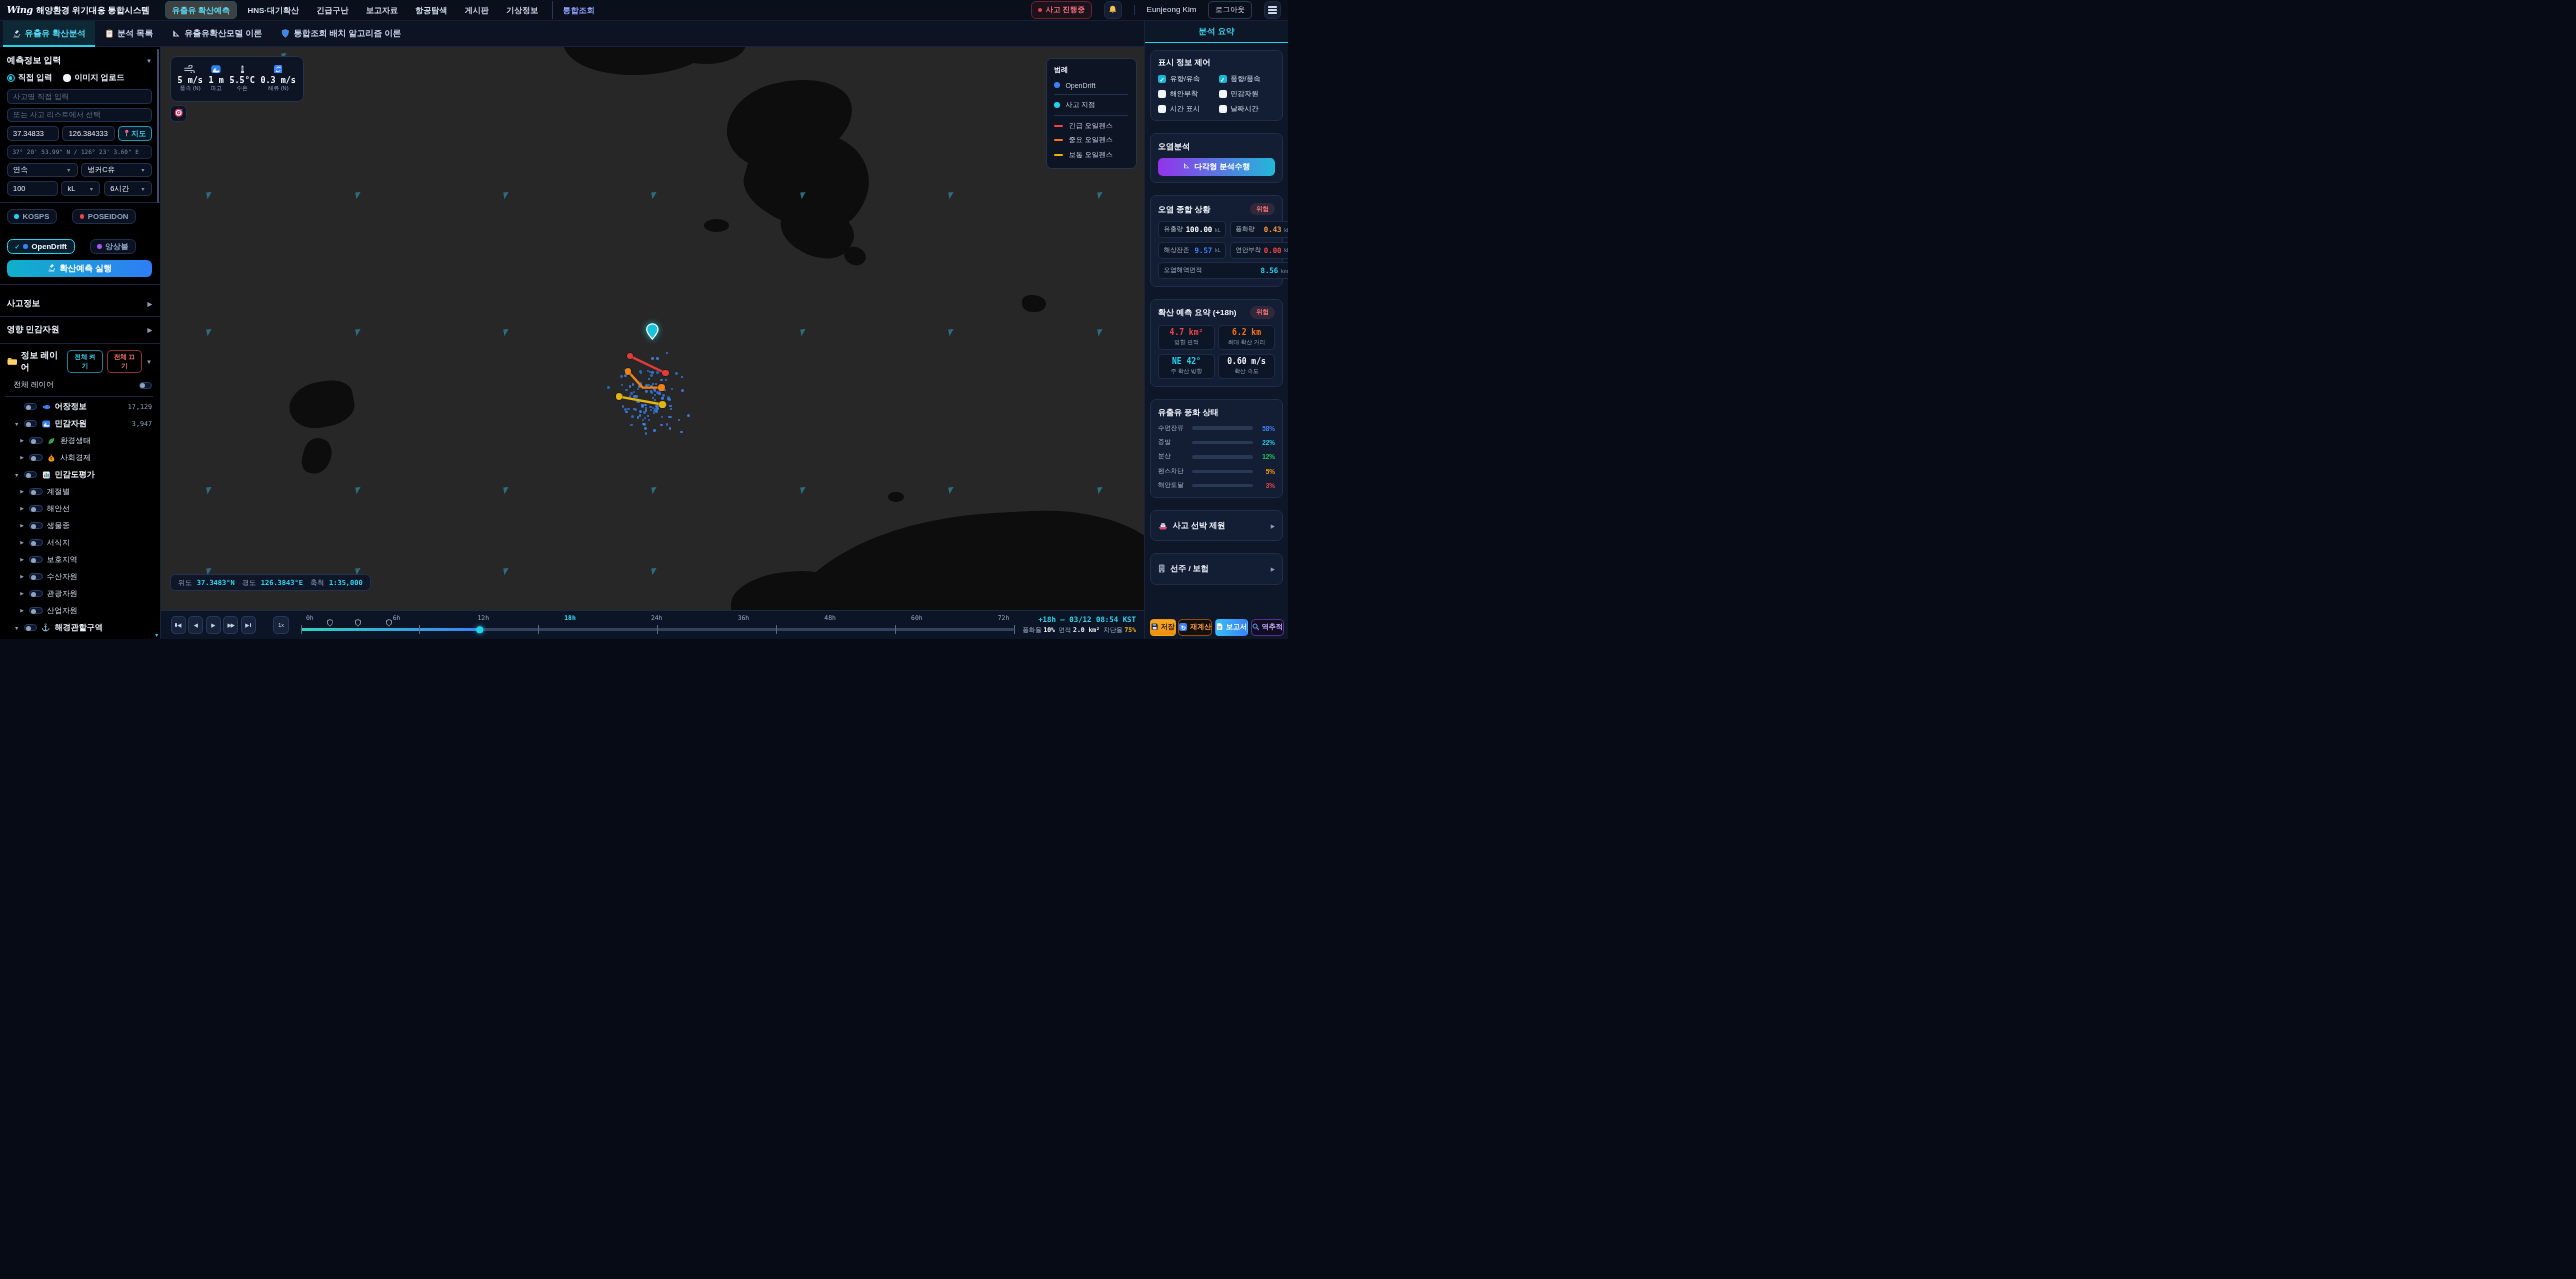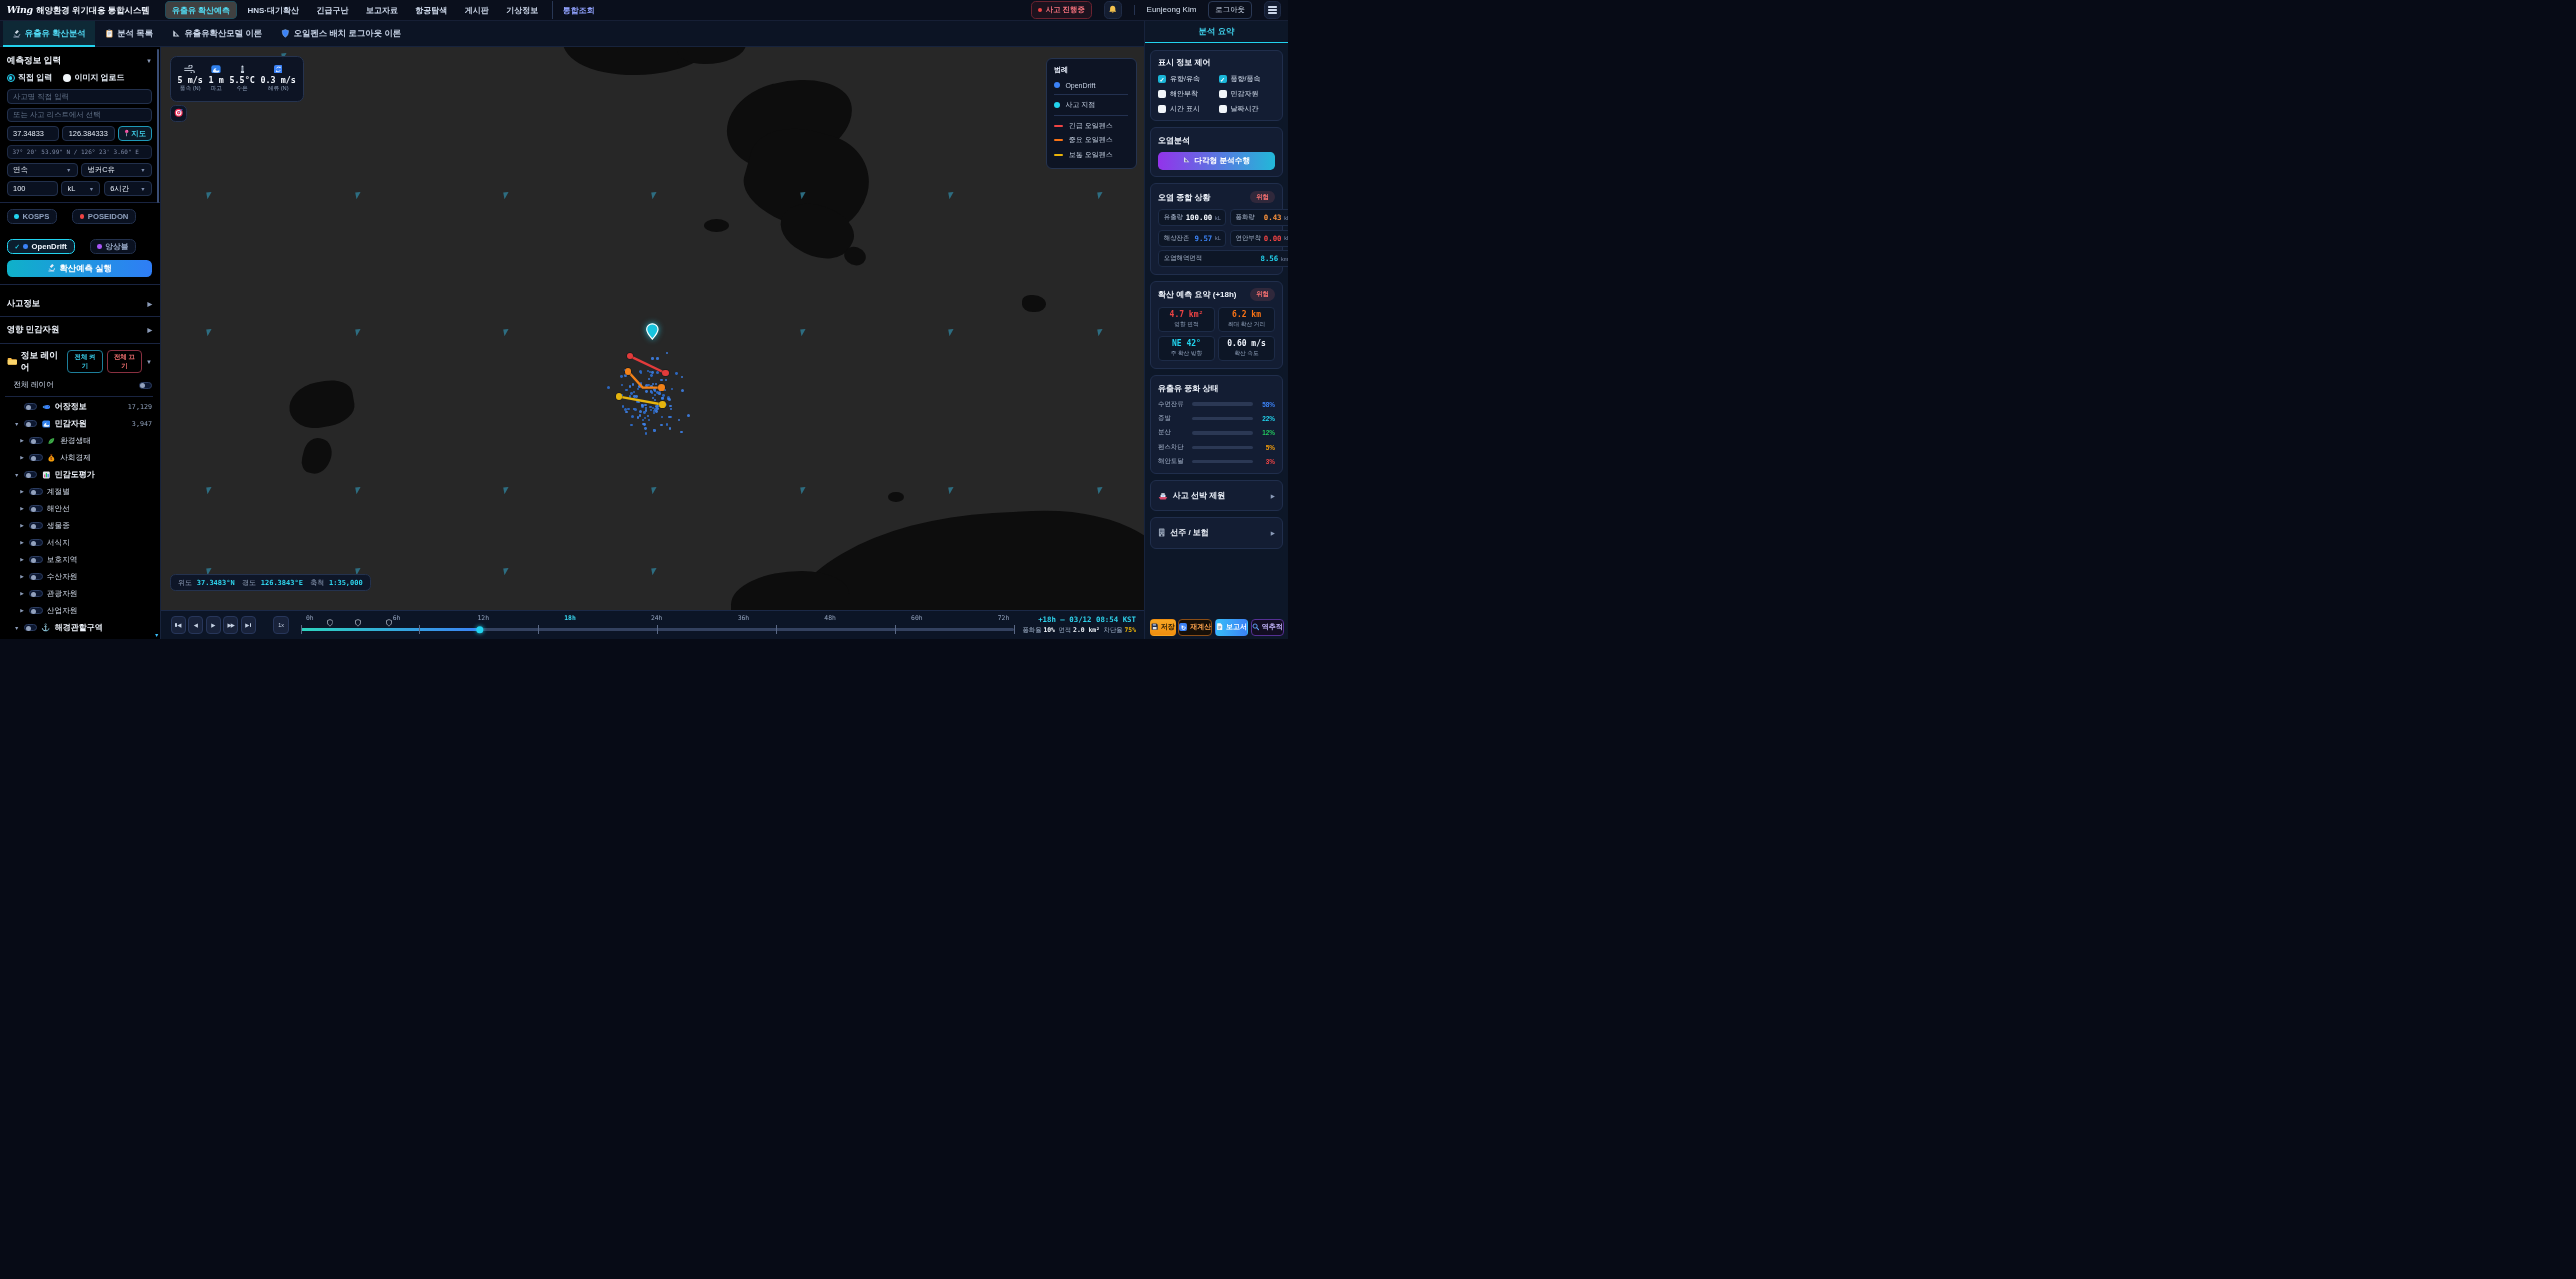--- a/index.html
+++ b/index.html
@@ -140,21 +140,21 @@
   .tl-shield { position:absolute; top:6px; width:6.7px; height:8px; transform:translateX(-50%); }
   .tl-info { width:115px; flex:0 0 115px; text-align:right; padding-right:1.3px; }
   .tl-current { font-family:"DejaVu Sans Mono", monospace; font-size:7.4px; font-weight:bold; color:#2fd3ec; white-space:nowrap; }
   .tl-stats { font-size:6.4px; color:#9fb0c8; white-space:nowrap; margin-top:1.3px; }
   .tl-stats b { color:#f1f5fb; font-family:"DejaVu Sans Mono", monospace; }
   .tl-stats .hl b { color:#eab308; }
 
   
   .panel { width:144px; flex:0 0 144px; background:#0d1728; border-left:0.7px solid #17233c; position:relative; overflow:hidden; }
   .panel-head { height:22px; display:flex; align-items:flex-end; justify-content:center; padding-bottom:5.4px; border-bottom:1.3px solid #22d3ee; font-size:8.4px; font-weight:bold; color:#3fd0ea; }
-  .cards { padding:6.7px 5.4px 0; display:flex; flex-direction:column; gap:6px; }
+  .cards { padding:6.7px 5.4px 0; display:flex; flex-direction:column; gap:12px; }
   .card { background:#131d33; border:0.7px solid #202e4c; border-radius:6px; padding:6.7px 6.7px; }
   .card-title { font-size:8px; font-weight:bold; color:#eef3fb; display:flex; align-items:center; gap:4px; }
   .badge-danger { margin-left:auto; background:rgba(248,113,113,.13); color:#f87171; font-size:6.4px; font-weight:bold; border-radius:670px; padding:1.7px 6px; }
   .checks { display:grid; grid-template-columns:1fr 1fr; gap:4.7px 4px; margin-top:6px; }
   .check { display:flex; align-items:center; gap:4px; font-size:7px; color:#d6e0ef; cursor:pointer; }
   .cbox { width:8px; height:8px; border-radius:2px; background:#f1f5f9; flex:0 0 8px; display:flex; align-items:center; justify-content:center; }
   .cbox.on { background:#1ab6d8; color:#fff; font-size:6px; font-weight:bold; }
   .grad-btn { width:100%; height:17.4px; margin-top:6px; border:none; border-radius:4.7px; background:linear-gradient(90deg,#9333ea,#22b8d8); color:#fff; font-weight:bold; font-size:7.7px; display:flex; align-items:center; justify-content:center; gap:4px; cursor:pointer; font-family:inherit; }
   .srows { display:grid; grid-template-columns:1fr 1fr; gap:3.4px; margin-top:6px; }
   .srow { background:#0d1626; border:0.7px solid #1d2b47; border-radius:4px; height:17px; display:flex; align-items:center; padding:0 4.7px; gap:2.7px; }
@@ -261,21 +261,21 @@
               </svg>
             </span>
             <span>유출유확산모델 이론</span>
           </div>
           <div class="tab">
             <span style="display: inline-flex; width: 8.7px; height: 8.7px; align-items: center; justify-content: center;">
               <svg viewBox="0 0 12 14" style="width: 100%; height: 100%;">
                 <path d="M6,0.8 C8,2 10,2.4 11,2.6 C11,8 9.5,11.5 6,13.2 C2.5,11.5 1,8 1,2.6 C2,2.4 4,2 6,0.8 Z" fill="#3b82f6" stroke="#93c5fd" stroke-width="0.8"></path>
               </svg>
             </span>
-            <span>오일펜스 배치 로그아웃 이론</span>
+            <span>통합조회 배치 알고리즘 이론</span>
           </div>
         </div>
 
       <div class="left-row">
 
         <aside class="sidebar">
           <div class="sb-inner">
             <div class="sec-head">
               <span>예측정보 입력</span>
               <span class="caret">▼</span>

